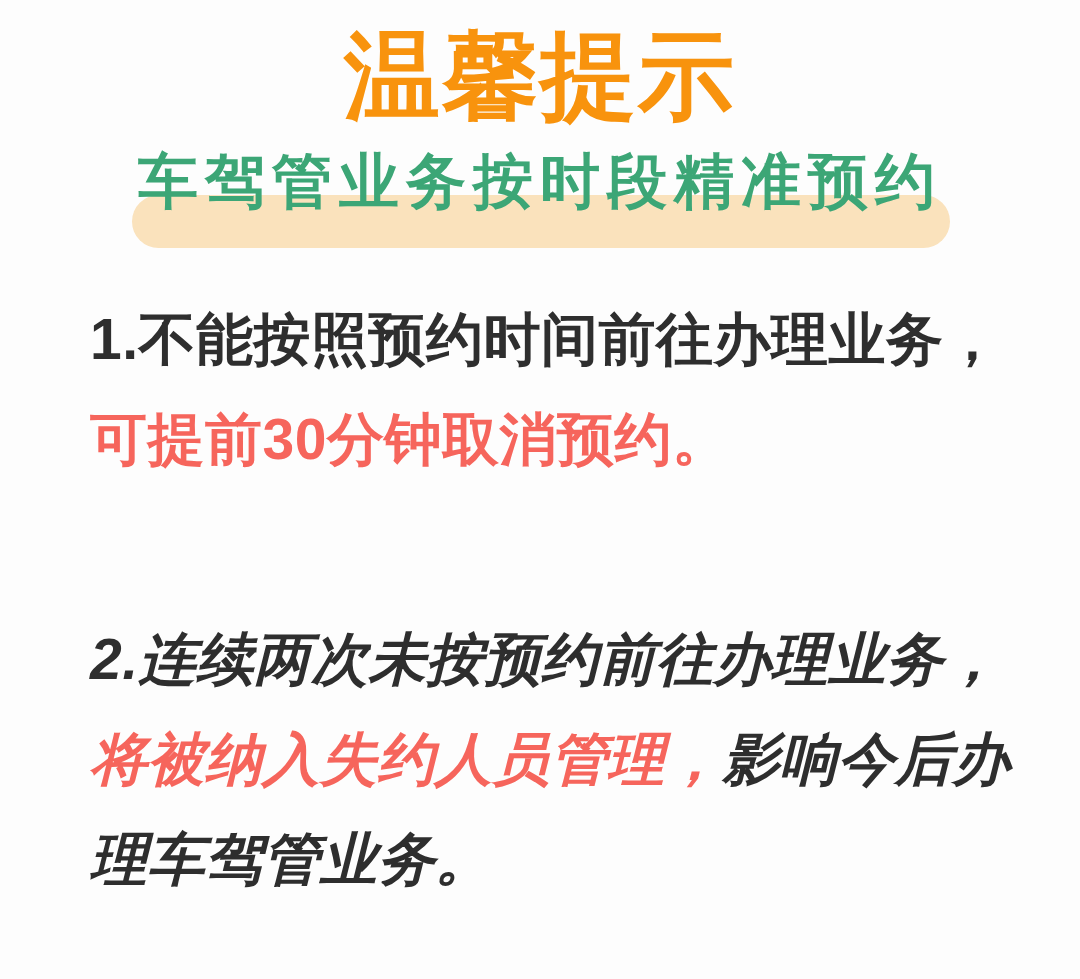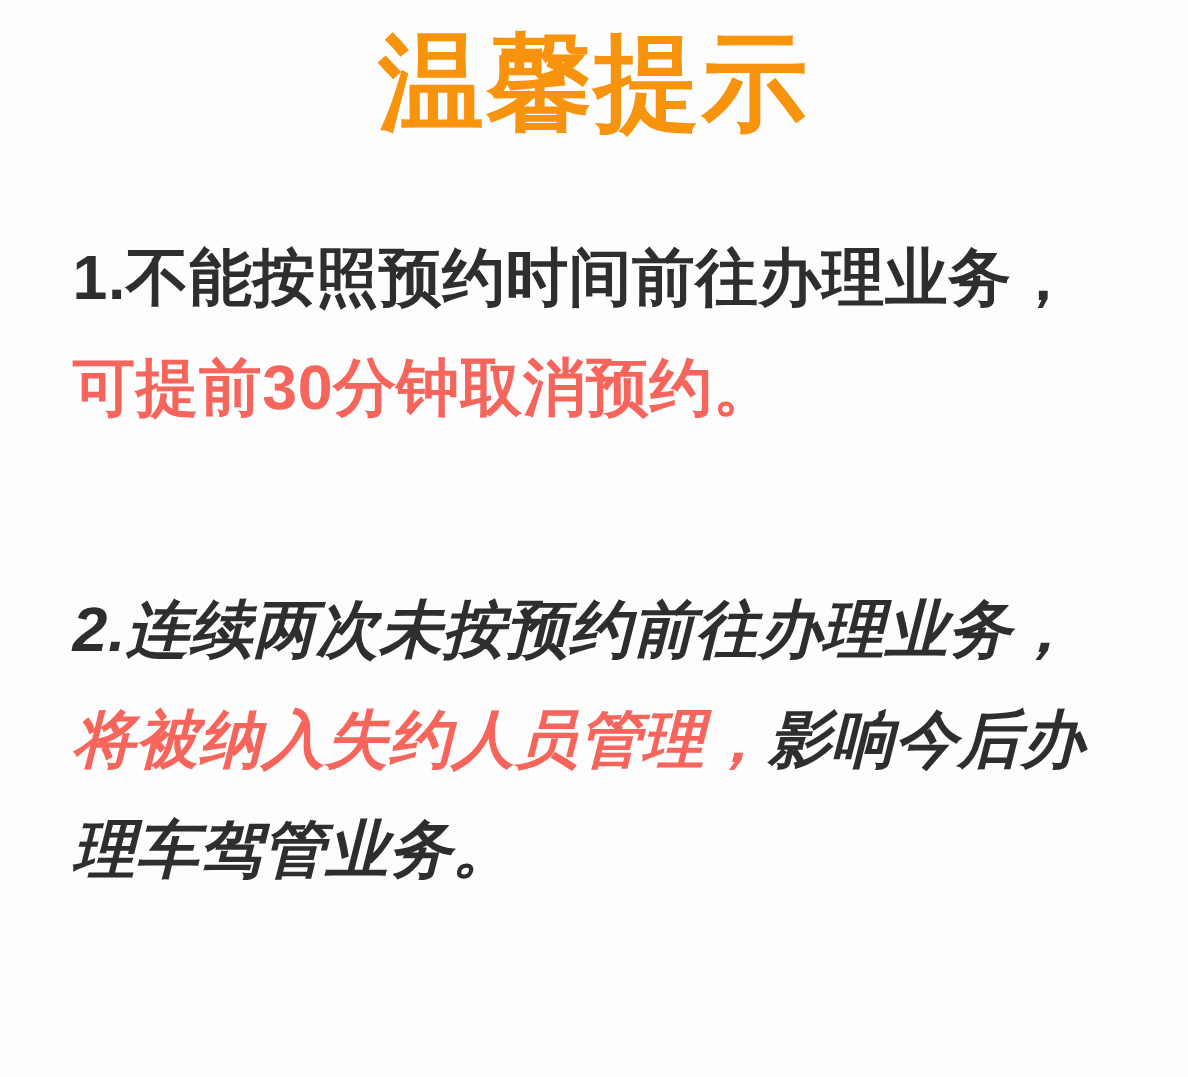--- a/index.html
+++ b/index.html
@@ -41,21 +41,21 @@
     position: relative;
     z-index: 1;
     display: block;
     font-size: 60px;
     line-height: 70px;
     letter-spacing: 7px;
     color: #3ca676;
     white-space: nowrap;
   }
   .tips {
-    margin-left: 66px;
+    margin-left: 90px;
     width: 942px;
   }
   .tip {
     font-size: 57px;
     line-height: 100px;
     letter-spacing: 0.5px;
     word-break: break-all;
     overflow-wrap: anywhere;
   }
   .tip-1 { margin-top: 72px; }
@@ -63,20 +63,24 @@
   .seg-dark  { color: #2e2e2e; }
   .seg-coral { color: #f6655c; }
 </style>
 </head>
 <body>
 
 <div class="page">
 
   <h1 class="title">温馨提示</h1>
 
+  <div class="subtitle-wrap">
+    <span class="subtitle-pill"></span>
+    <span class="subtitle-text">车驾管业务按时段精准预约</span>
+  </div>
 
   <div class="tips">
 
     <p class="tip tip-1"><span class="seg-dark">1.不能按照预约时间前往办理业务，</span><span class="seg-coral">可提前30分钟取消预约。</span></p>
 
     <p class="tip tip-2"><span class="seg-dark">2.连续两次未按预约前往办理业务，</span><span class="seg-coral">将被纳入失约人员管理，</span><span class="seg-dark">影响今后办理车驾管业务。</span></p>
 
   </div>
 
 </div>

